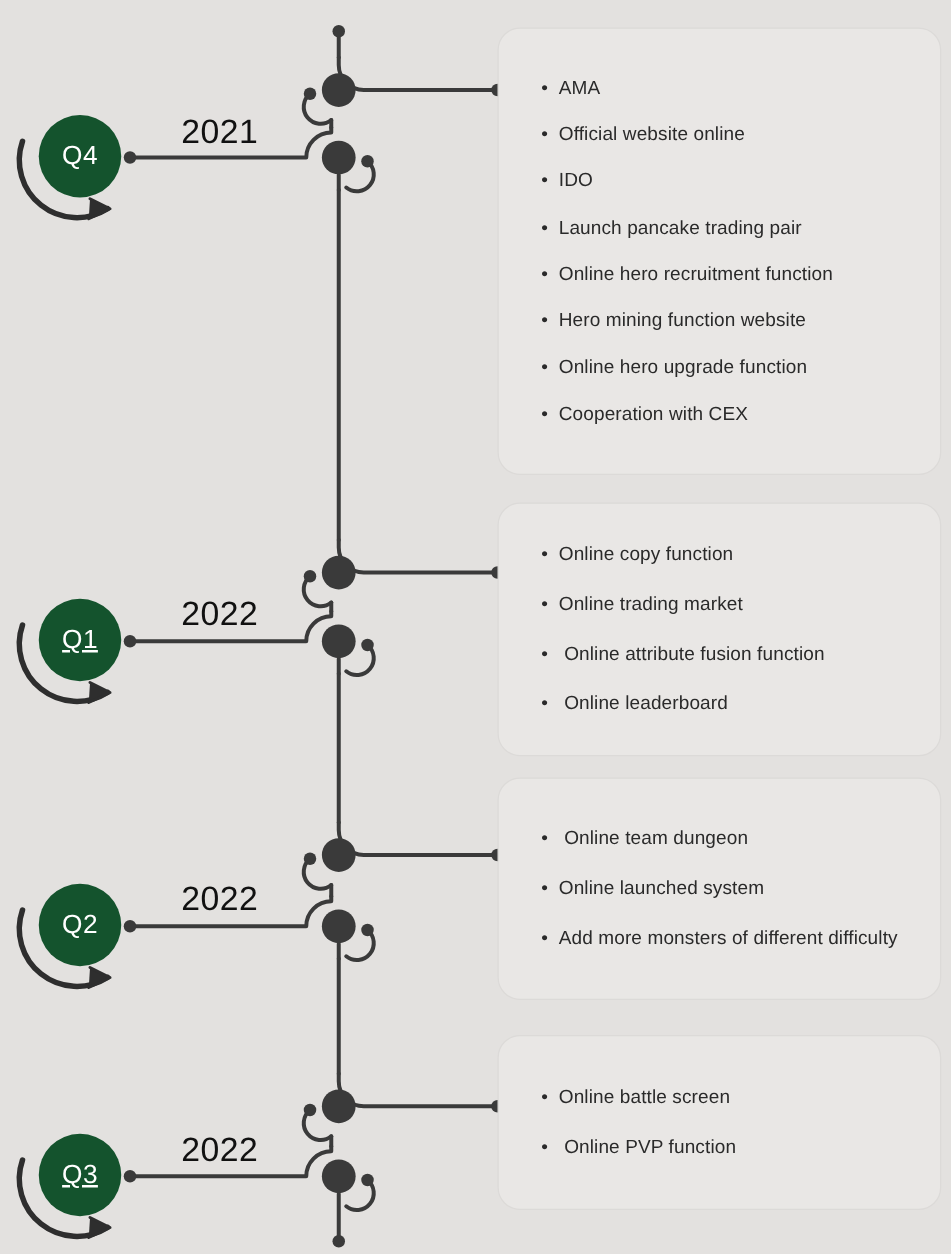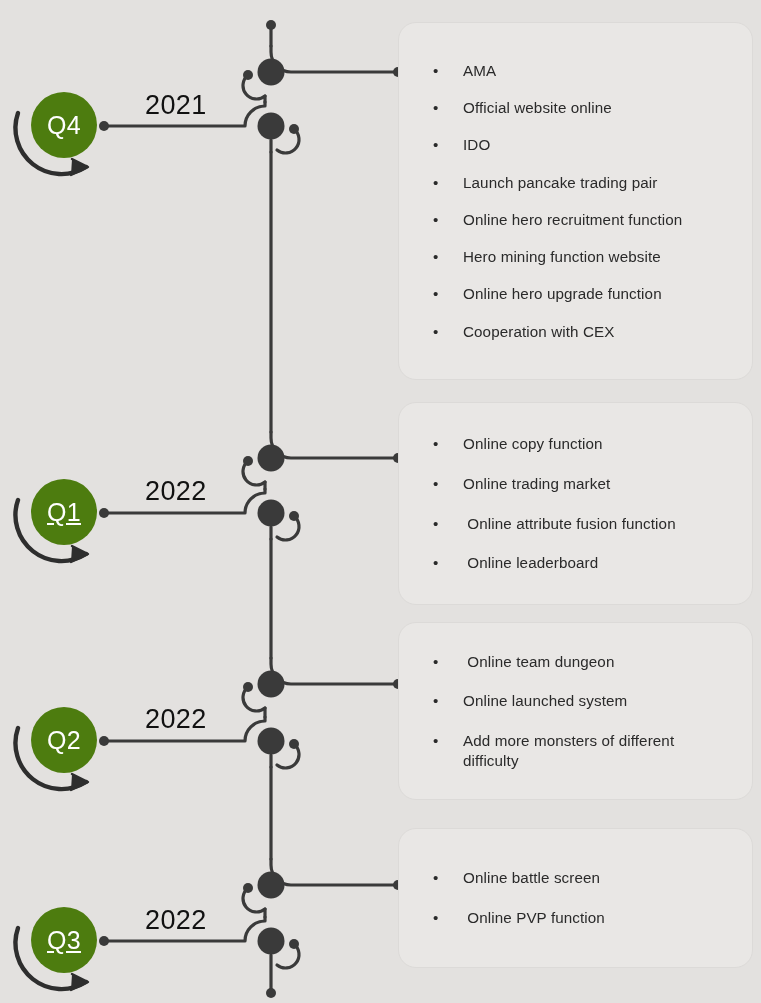--- a/index.html
+++ b/index.html
@@ -30,32 +30,32 @@
     letter-spacing:.1px;
   }
   .bullet-dot{
     flex:0 0 auto;
     width:14px;
     text-align:left;
     font-size:15.2px;
     line-height:1.30;
     color:#2a2a2a;
   }
-  .bullet-text{flex:1 1 auto;white-space:pre-wrap;margin-left:16px;}
+  .bullet-text{flex:1 1 auto;white-space:pre-wrap;}
 
   
   .badge-wrap{position:absolute;}
   .badge-circle{
     position:absolute;
     width:66px;height:66px;
     border-radius:50%;
-    background:#4d7c0f;
+    background:#14532d;
     color:#ffffff;
     display:flex;align-items:center;justify-content:center;
-    font-size:25px;
+    font-size:21px;
     letter-spacing:.3px;
   }
 
   
   .year-label{
     position:absolute;
     font-size:27px;
     font-weight:400;
     color:#111111;
     letter-spacing:.4px;

